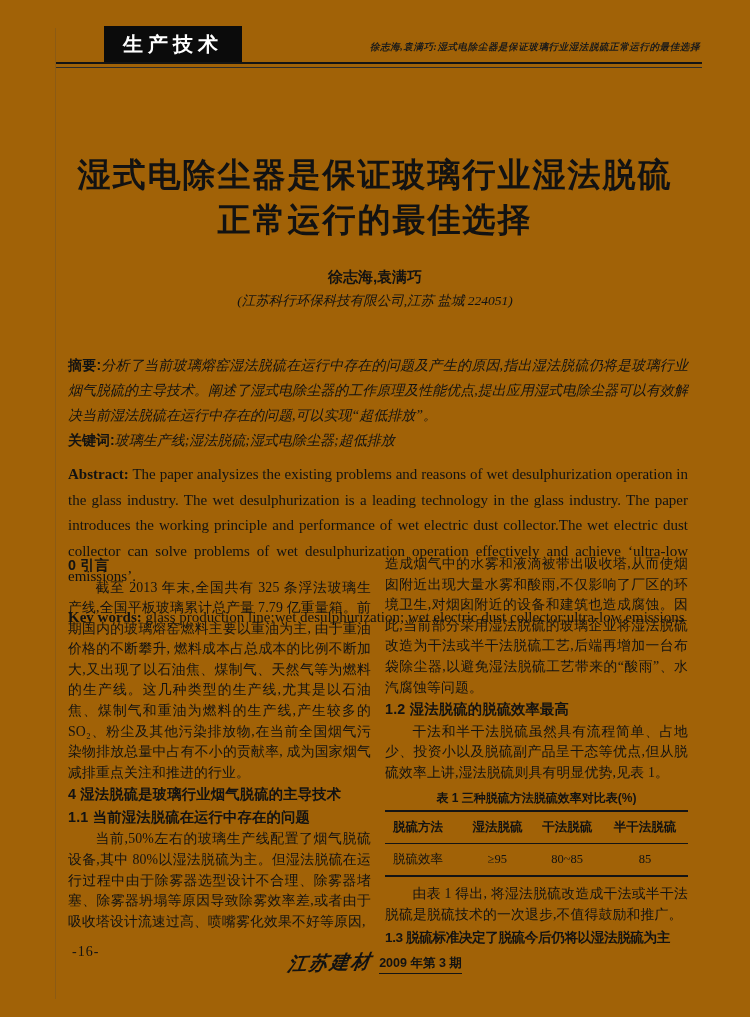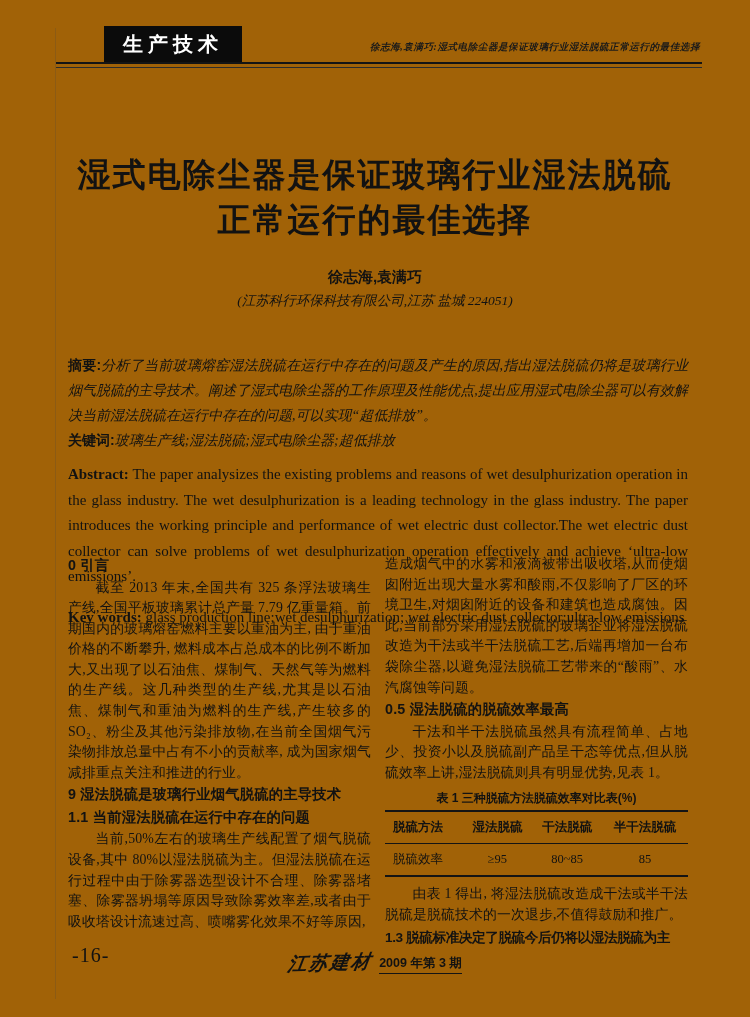--- a/index.html
+++ b/index.html
@@ -102,21 +102,21 @@
     font-family:Liberation Sans, sans-serif;
     font-weight:bold; padding:7px 2px; text-align:center;
   }
   .cmp-table td { padding:7px 2px; text-align:center; }
   .cmp-table th:first-child, .cmp-table td:first-child {
     text-align:left; padding-left:8px;
   }
   .tbl-after { margin-top:7px; }
   
   .page-num {
-    position:absolute; left:72px; top:944px; font-size:20px; letter-spacing:1px;
+    position:absolute; left:72px; top:944px; font-size:14px; letter-spacing:1px;
   }
   .journal {
     position:absolute; left:0; top:950px; width:100%;
     text-align:center;
   }
   .journal .logo {
     display:inline-block;
     font-family:"DejaVu Serif","Liberation Serif",serif;
     font-style:italic; font-weight:bold; font-size:19px;
     transform: skewX(-10deg) rotate(-2deg);
@@ -167,28 +167,28 @@
       <span class="lbl">Key words:</span>
       <span>glass production line;wet desulphurization; wet electric dust collector;ultra-low emissions</span>
     </p>
   </div>
 
   <div class="columns">
 
     <div class="col">
       <div class="h-sec">0  引言</div>
       <p class="body-p indent">截至 2013 年末,全国共有 325 条浮法玻璃生产线,全国平板玻璃累计总产量 7.79 亿重量箱。前期国内的玻璃熔窑燃料主要以重油为主, 由于重油价格的不断攀升, 燃料成本占总成本的比例不断加大,又出现了以石油焦、煤制气、天然气等为燃料的生产线。这几种类型的生产线,尤其是以石油焦、煤制气和重油为燃料的生产线,产生较多的SO₂、粉尘及其他污染排放物,在当前全国烟气污染物排放总量中占有不小的贡献率, 成为国家烟气减排重点关注和推进的行业。</p>
-      <div class="h-sec">9  湿法脱硫是玻璃行业烟气脱硫的主导技术</div>
+      <div class="h-sec">4  湿法脱硫是玻璃行业烟气脱硫的主导技术</div>
       <div class="h-sec">1.1  当前湿法脱硫在运行中存在的问题</div>
       <p class="body-p indent">当前,50%左右的玻璃生产线配置了烟气脱硫设备,其中 80%以湿法脱硫为主。但湿法脱硫在运行过程中由于除雾器选型设计不合理、除雾器堵塞、除雾器坍塌等原因导致除雾效率差,或者由于吸收塔设计流速过高、喷嘴雾化效果不好等原因,</p>
     </div>
 
     <div class="col">
       <p class="body-p">造成烟气中的水雾和液滴被带出吸收塔,从而使烟囱附近出现大量水雾和酸雨,不仅影响了厂区的环境卫生,对烟囱附近的设备和建筑也造成腐蚀。因此,当前部分采用湿法脱硫的玻璃企业将湿法脱硫改造为干法或半干法脱硫工艺,后端再增加一台布袋除尘器,以避免湿法脱硫工艺带来的“酸雨”、水汽腐蚀等问题。</p>
-      <div class="h-sec">0.5  湿法脱硫的脱硫效率最高</div>
+      <div class="h-sec">1.2  湿法脱硫的脱硫效率最高</div>
       <p class="body-p indent">干法和半干法脱硫虽然具有流程简单、占地少、投资小以及脱硫副产品呈干态等优点,但从脱硫效率上讲,湿法脱硫则具有明显优势,见表 1。</p>
 
       <div class="tbl-caption">表 1   三种脱硫方法脱硫效率对比表(%)</div>
       <table class="cmp-table">
         <thead>
           <tr>
             <th>脱硫方法</th>
             <th>湿法脱硫</th>
             <th>干法脱硫</th>
             <th>半干法脱硫</th>

